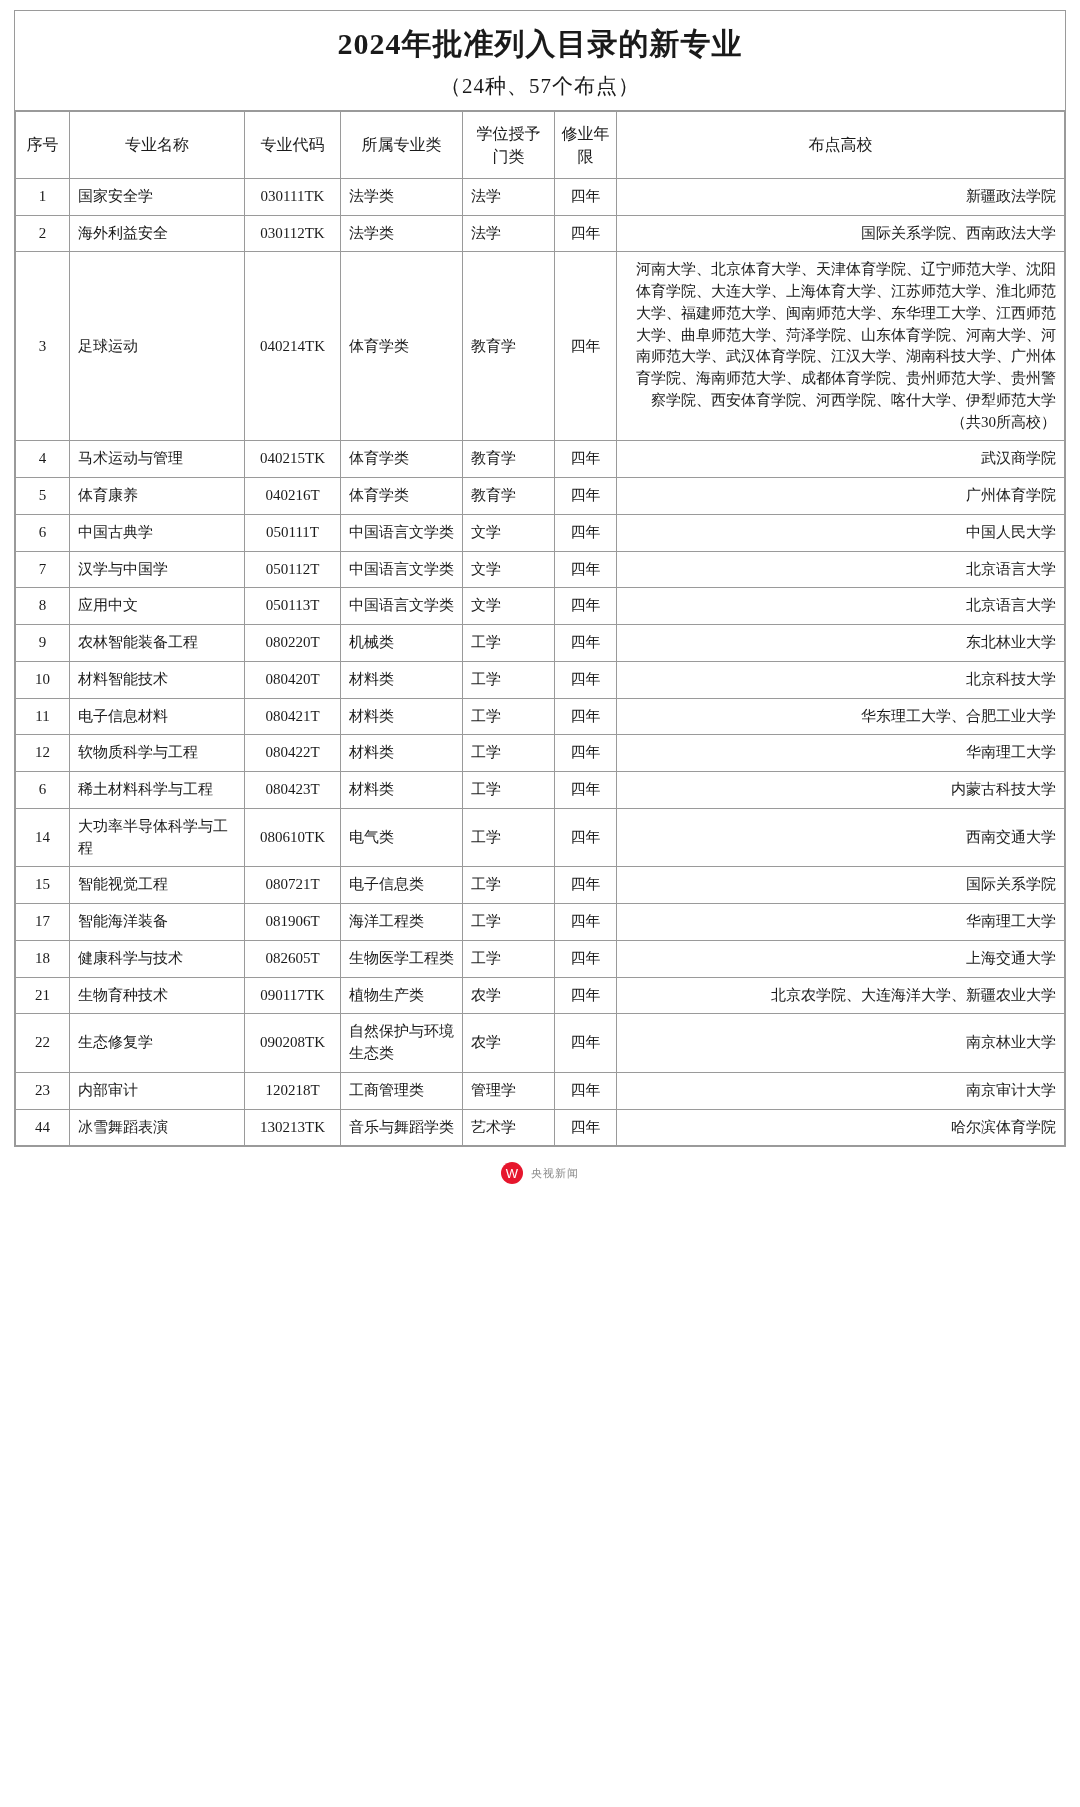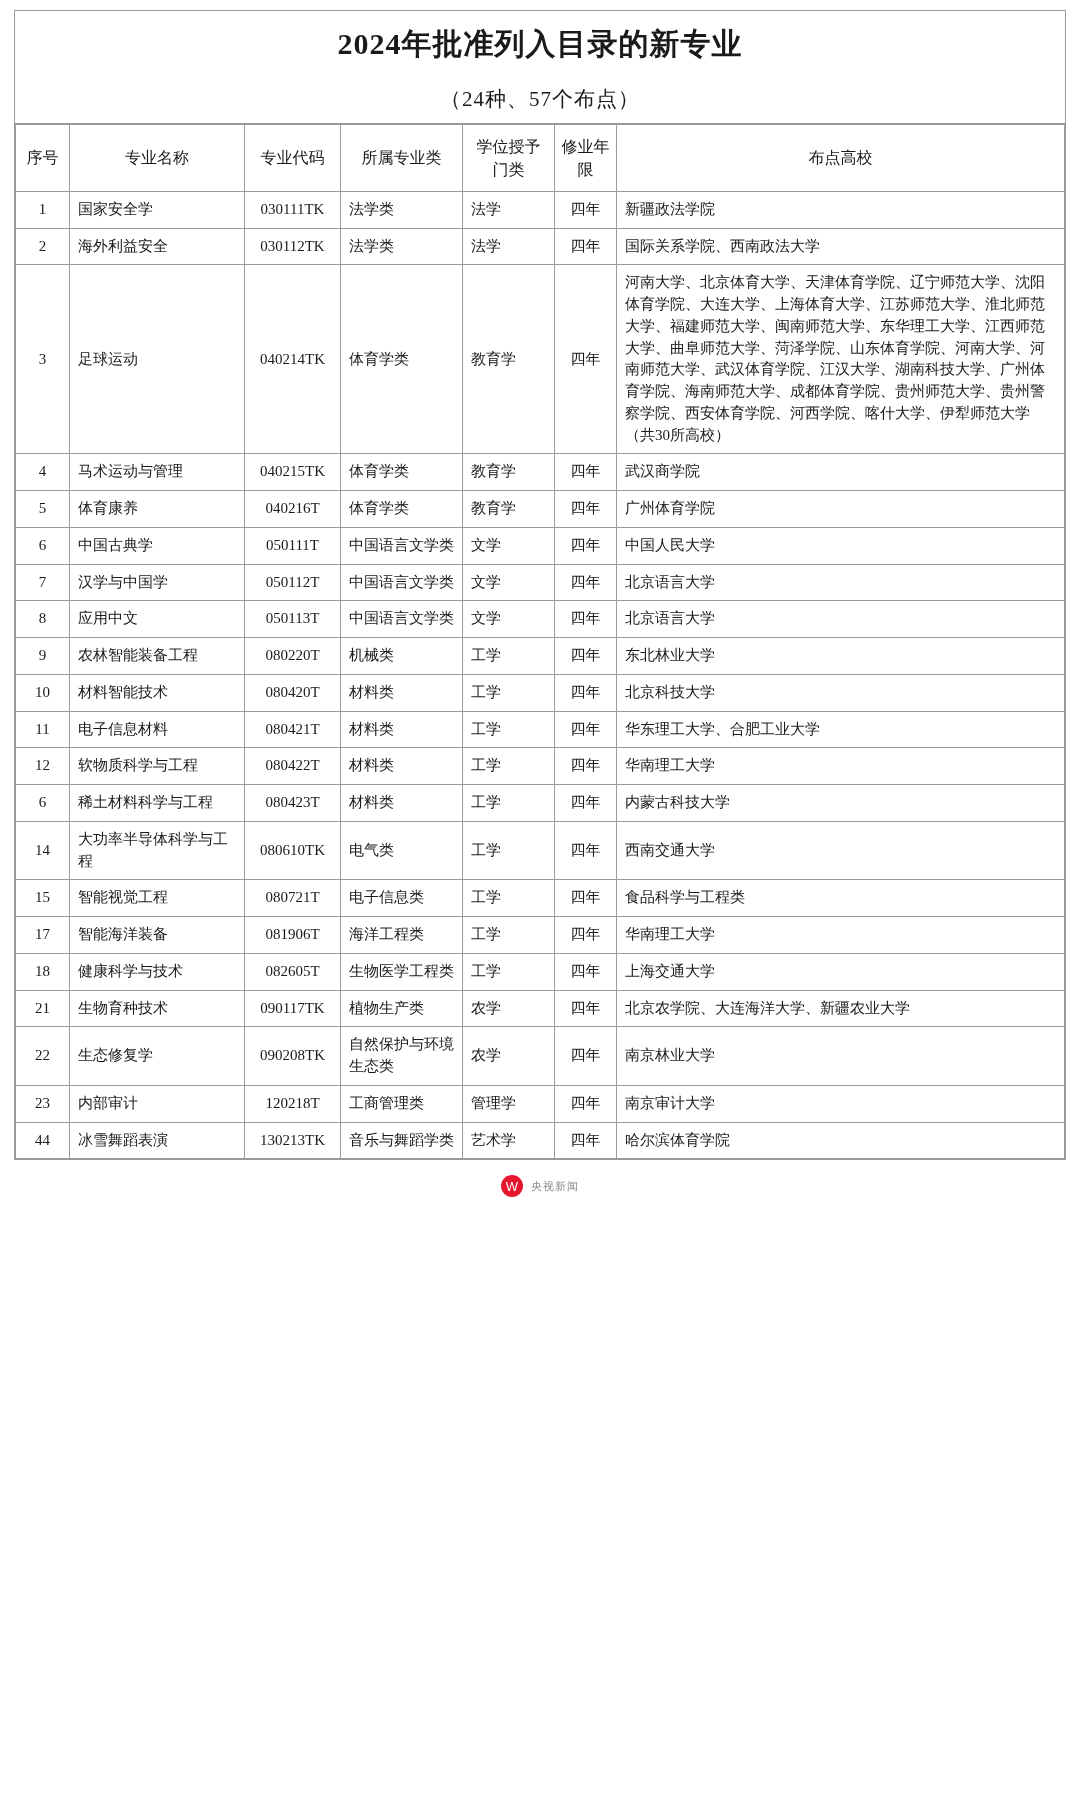--- a/index.html
+++ b/index.html
@@ -31,21 +31,21 @@
     border-bottom: 1px solid #9a9a9a;
   }
   .title-main {
     font-size: 30px;
     font-weight: bold;
     letter-spacing: 1px;
     line-height: 1.25;
   }
   .title-sub {
     font-size: 21px;
-    margin-top: 22px;
+    margin-top: 9px;
     letter-spacing: 1px;
   }
   table.spec-table {
     width: 100%;
     border-collapse: collapse;
     table-layout: fixed;
   }
   table.spec-table th,
   table.spec-table td {
     border: 1px solid #9a9a9a;
@@ -69,21 +69,21 @@
   col.c-degree { width: 92px; }
   col.c-years  { width: 62px; }
   col.c-schools{ width: auto; }
 
   td.c-no      { text-align: center; }
   td.c-name    { text-align: left; padding-left: 12px; }
   td.c-code    { text-align: center; }
   td.c-cat     { text-align: left; padding-left: 10px; }
   td.c-degree  { }
   td.c-years   { text-align: center; }
-  td.c-schools { text-align: left; padding-left: 12px; padding-right: 12px; }
+  td.c-schools { text-align: right; padding-left: 12px; padding-right: 12px; }
   td.tall      { vertical-align: top; padding-top: 9px; }
 
   .footer {
     height: 52px;
     display: flex;
     align-items: center;
     justify-content: center;
     gap: 8px;
   }
   .wb-logo {
@@ -269,21 +269,21 @@
             <td class="c-years">四年</td>
             <td class="c-schools">西南交通大学</td>
           </tr>
           <tr>
             <td class="c-no">15</td>
             <td class="c-name">智能视觉工程</td>
             <td class="c-code">080721T</td>
             <td class="c-cat">电子信息类</td>
             <td class="c-degree">工学</td>
             <td class="c-years">四年</td>
-            <td class="c-schools">食品科学与工程类</td>
+            <td class="c-schools">国际关系学院</td>
           </tr>
           <tr>
             <td class="c-no">17</td>
             <td class="c-name">智能海洋装备</td>
             <td class="c-code">081906T</td>
             <td class="c-cat">海洋工程类</td>
             <td class="c-degree">工学</td>
             <td class="c-years">四年</td>
             <td class="c-schools">华南理工大学</td>
           </tr>

